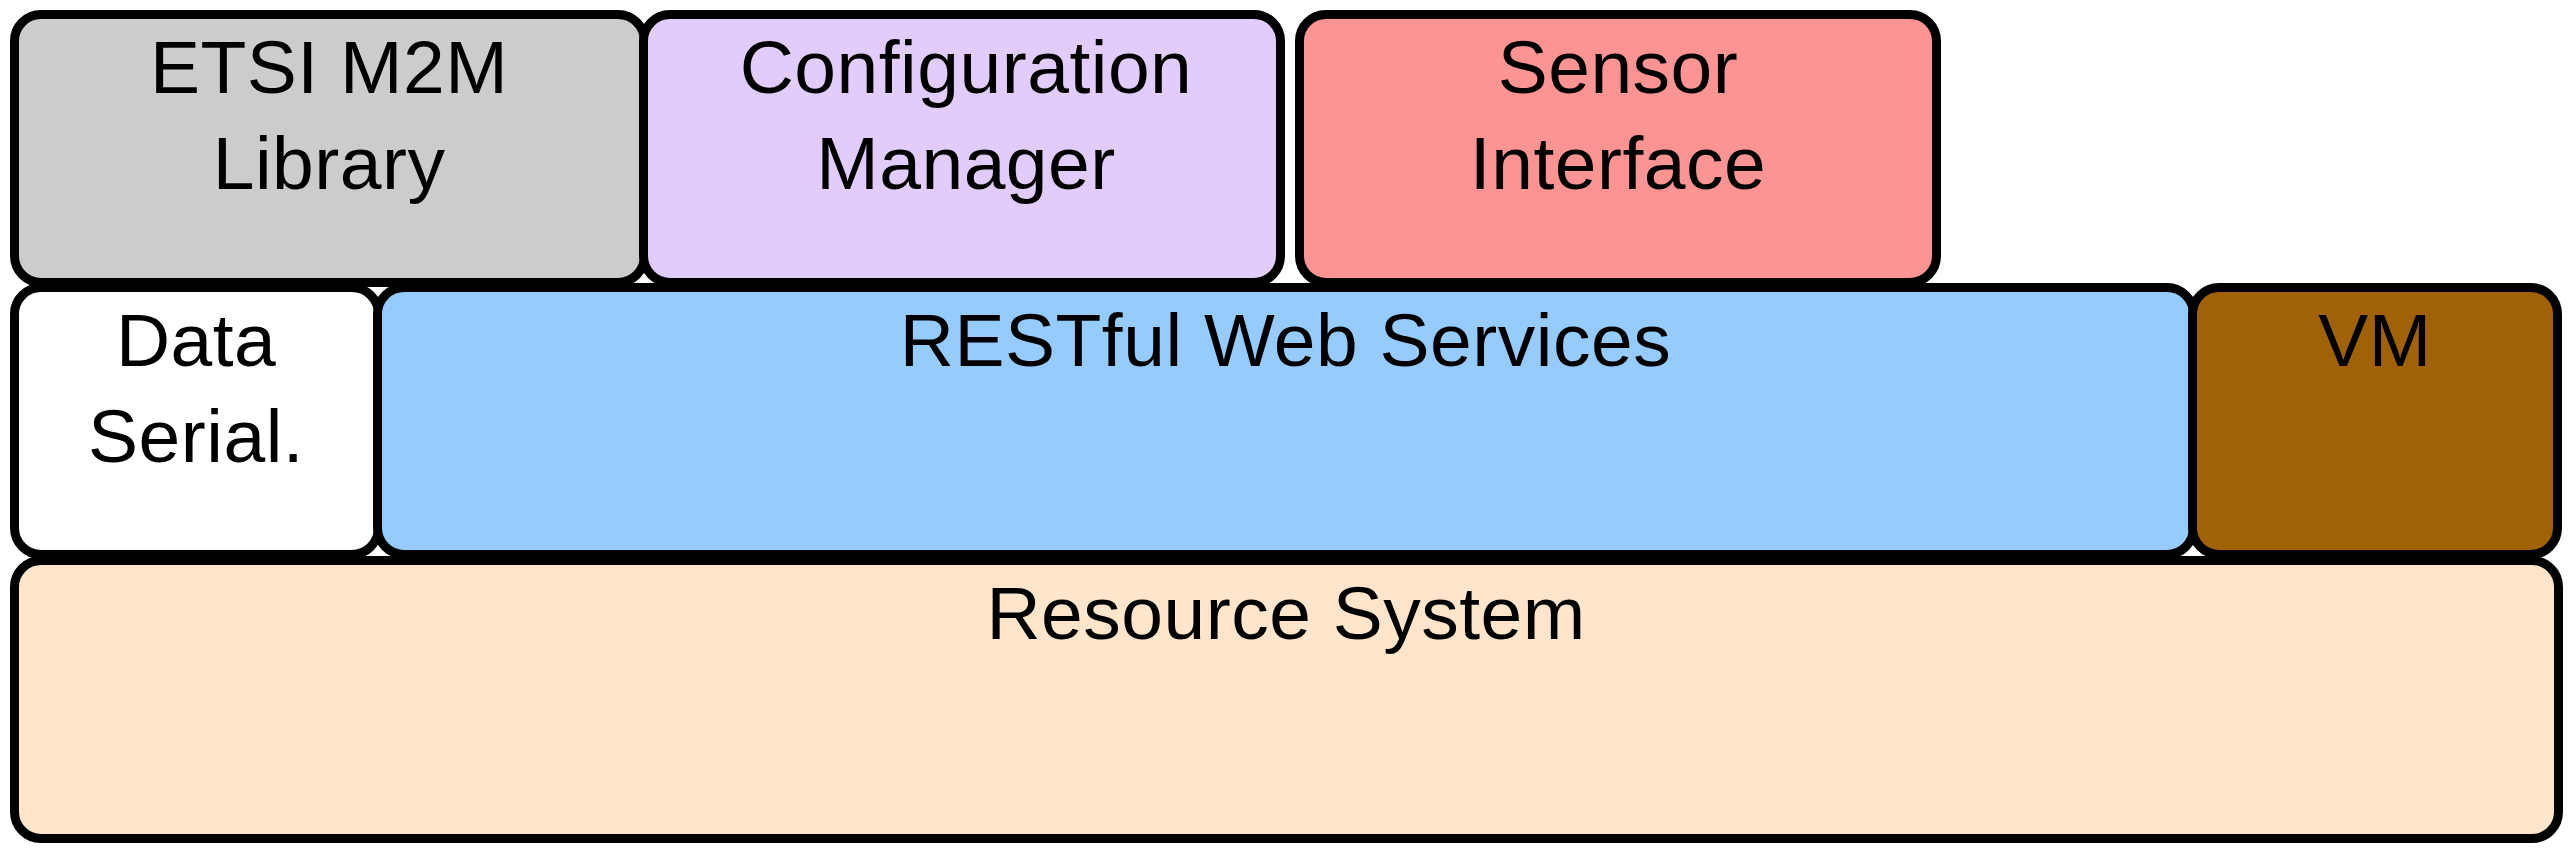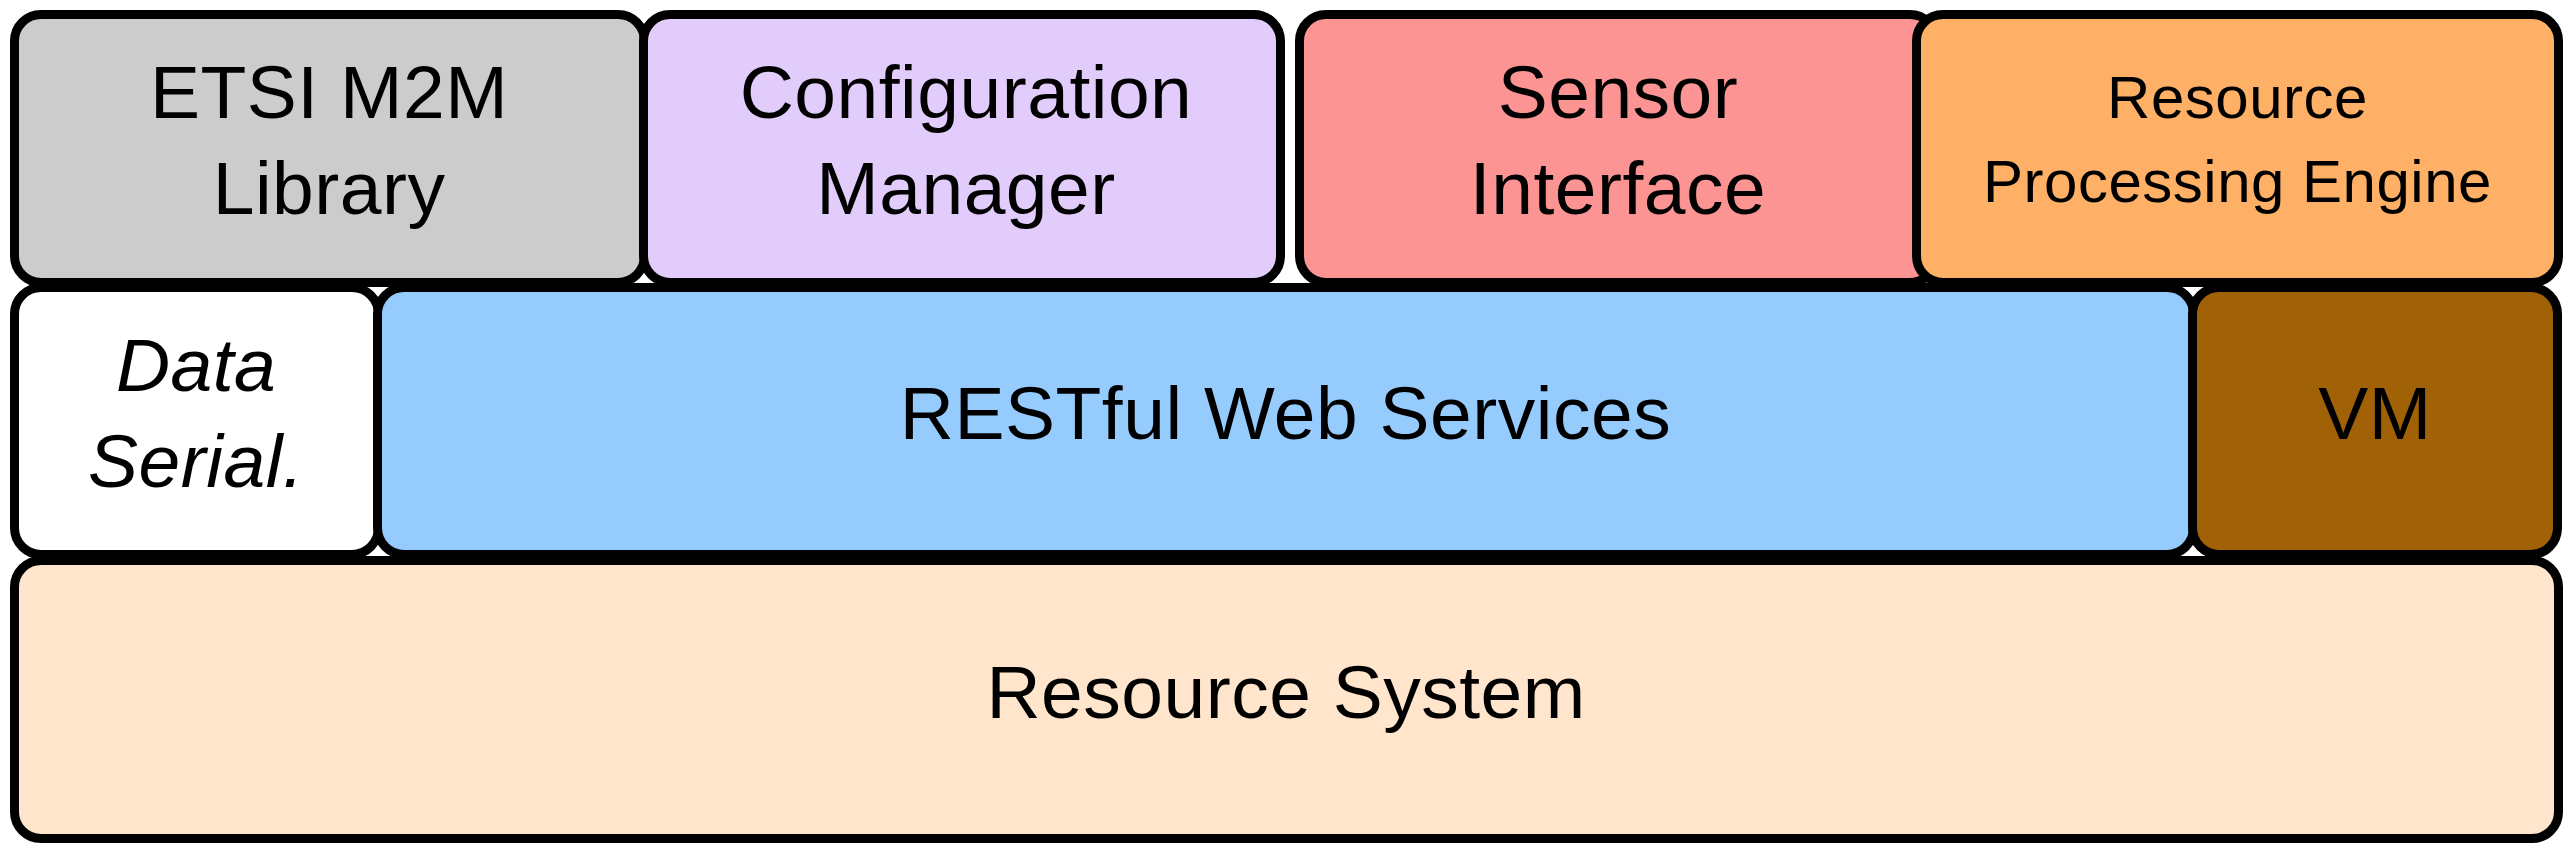--- a/index.html
+++ b/index.html
@@ -14,21 +14,21 @@
     background: #ffffff;
     font-family: "Liberation Sans", "DejaVu Sans", sans-serif;
     color: #000000;
   }
   .box {
     position: absolute;
     box-sizing: border-box;
     border: 9.6px solid #000000;
     border-radius: 31px;
     display: flex;
-    align-items: center;
+    align-items: flex-start;
     justify-content: center;
     text-align: center;
     padding-bottom: 15.4px;
   }
   .box .label {
     white-space: pre-line;
     font-size: 75px;
     line-height: 1.28;
     letter-spacing: 0.5px;
   }
@@ -58,26 +58,22 @@
   <div class="box b-config" style="background-color: rgb(226, 204, 251);">
     <span class="label">Configuration
 Manager</span>
   </div>
 
   <div class="box b-sensor" style="background-color: rgb(253, 148, 148);">
     <span class="label">Sensor
 Interface</span>
   </div>
 
-  <div class="box b-resource" style="background-color: rgb(253, 176, 102);">
-    <span class="label">Resource
-Processing Engine</span>
-  </div>
 
-  <div class="box b-dataserial" style="background-color: rgb(255, 255, 255); font-style: italic;">
+  <div class="box b-dataserial" style="background-color: rgb(255, 255, 255);">
     <span class="label">Data
 Serial.</span>
   </div>
 
   <div class="box b-rest" style="background-color: rgb(150, 204, 253);">
     <span class="label">RESTful Web Services</span>
   </div>
 
   <div class="box b-vm" style="background-color: #a16207;">
     <span class="label">VM</span>

